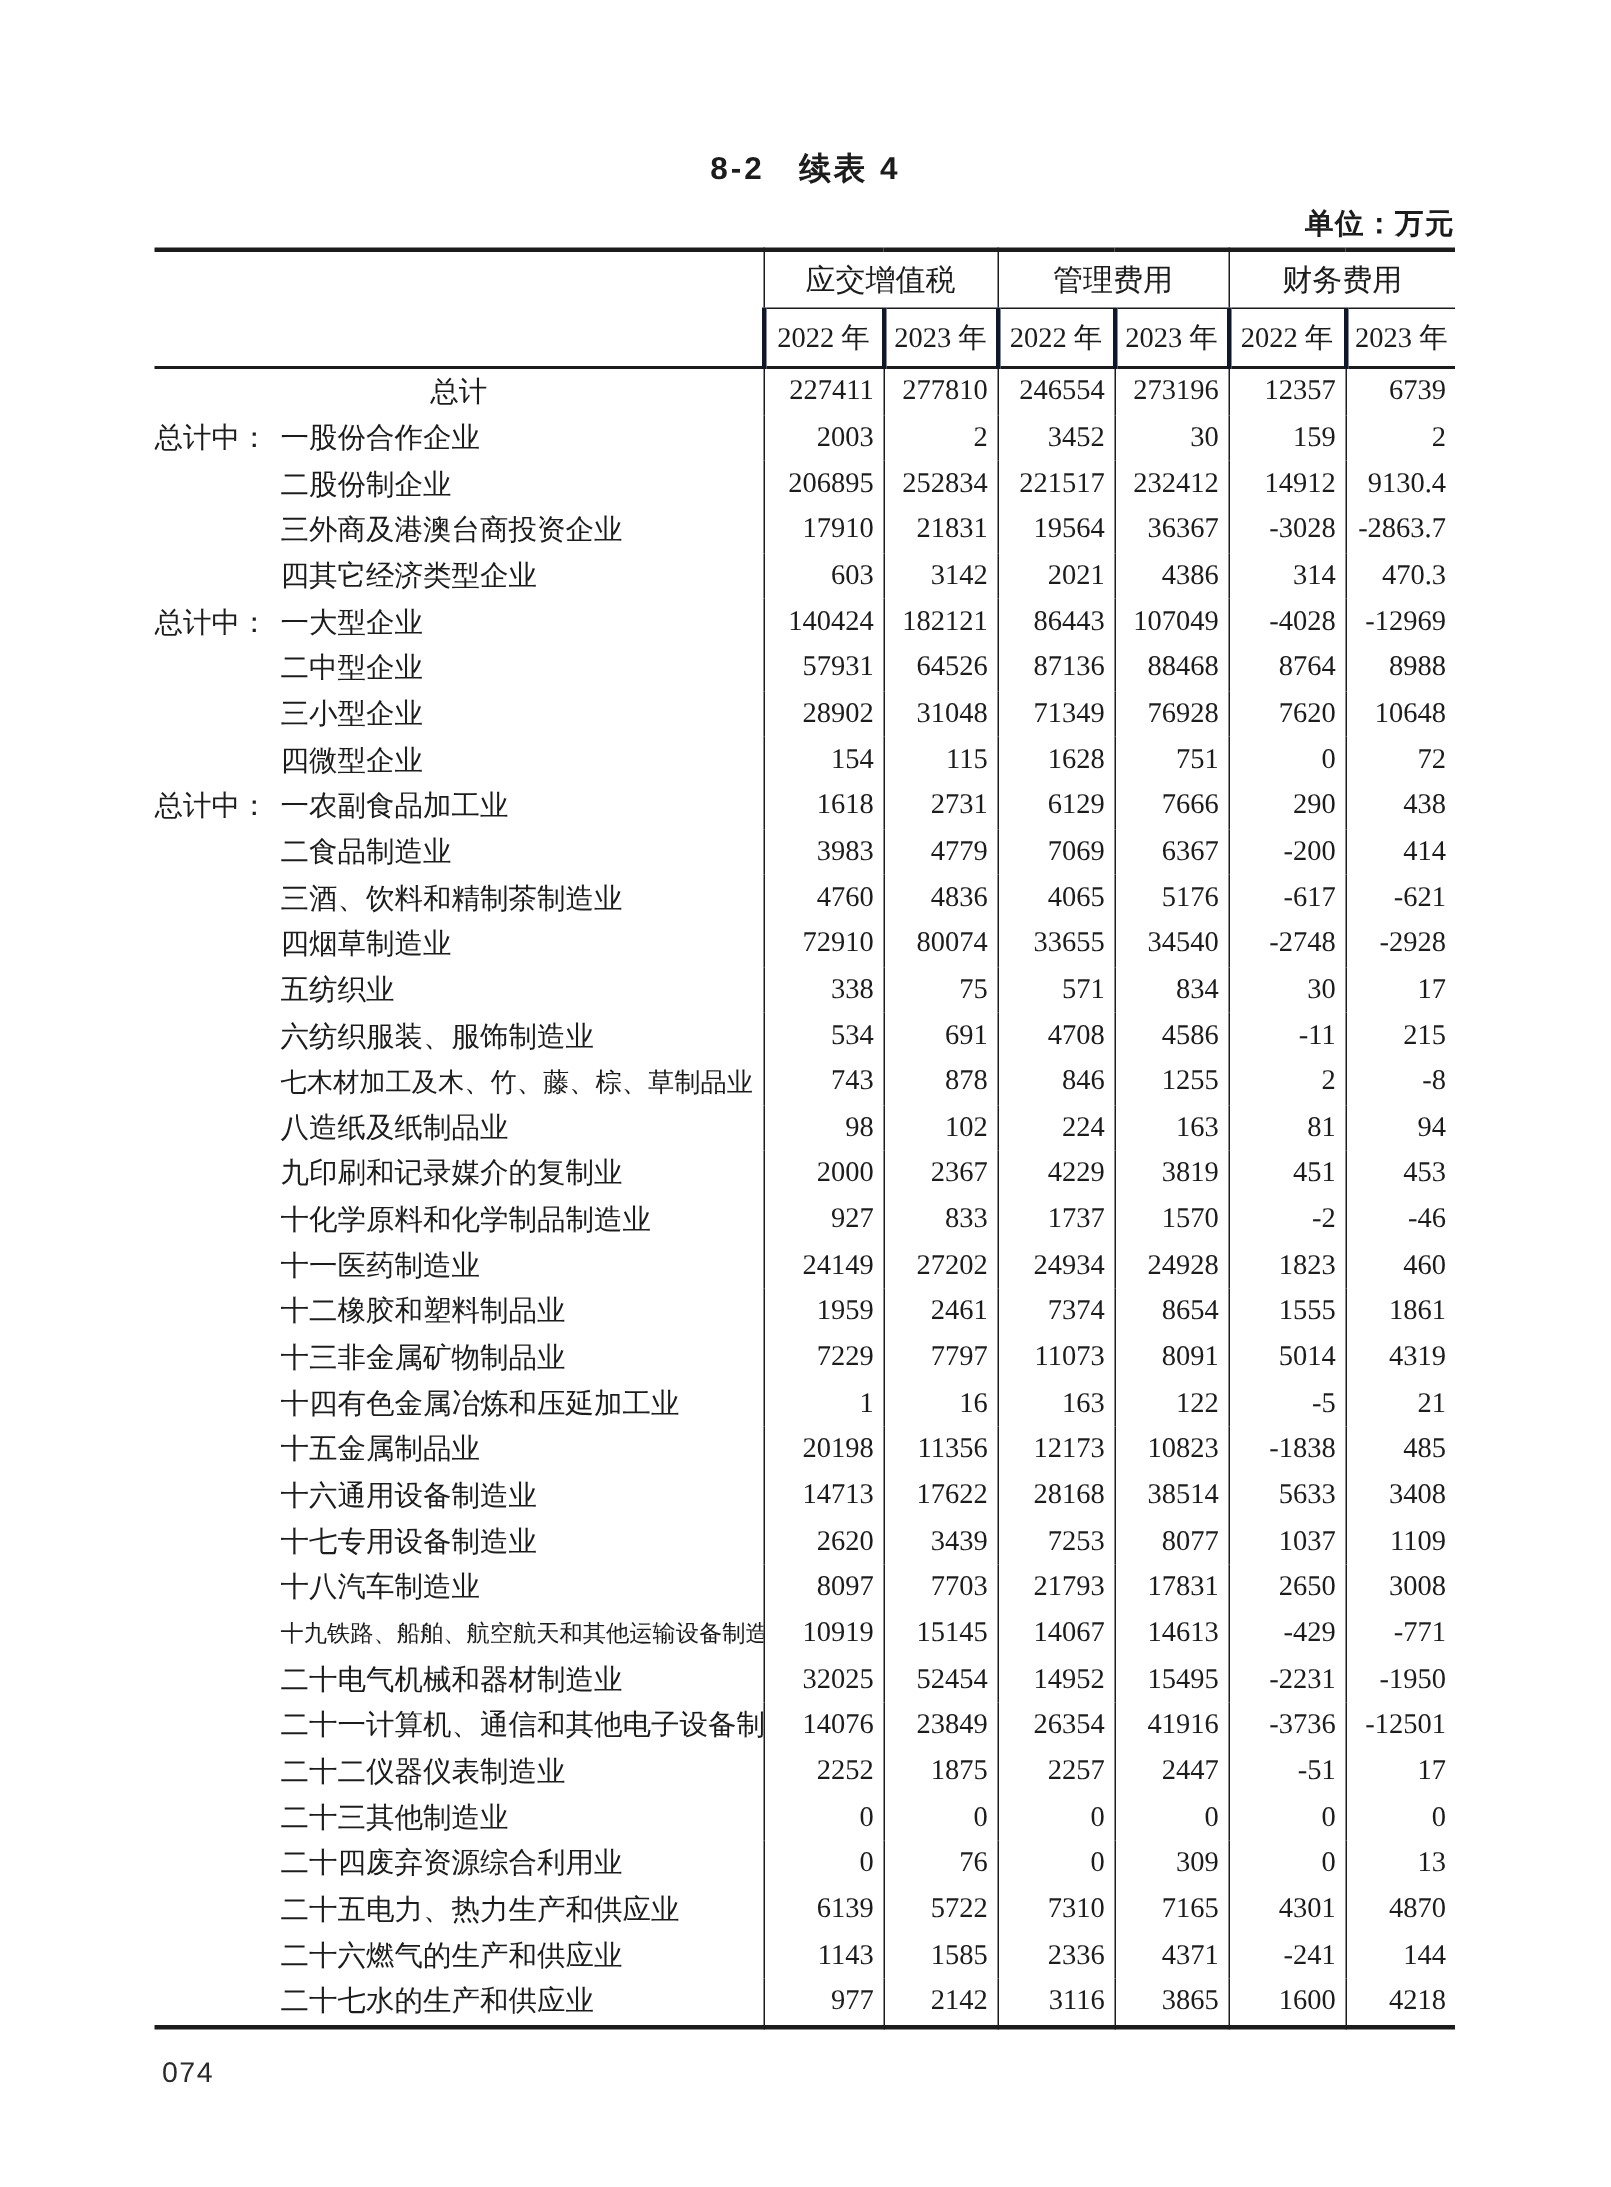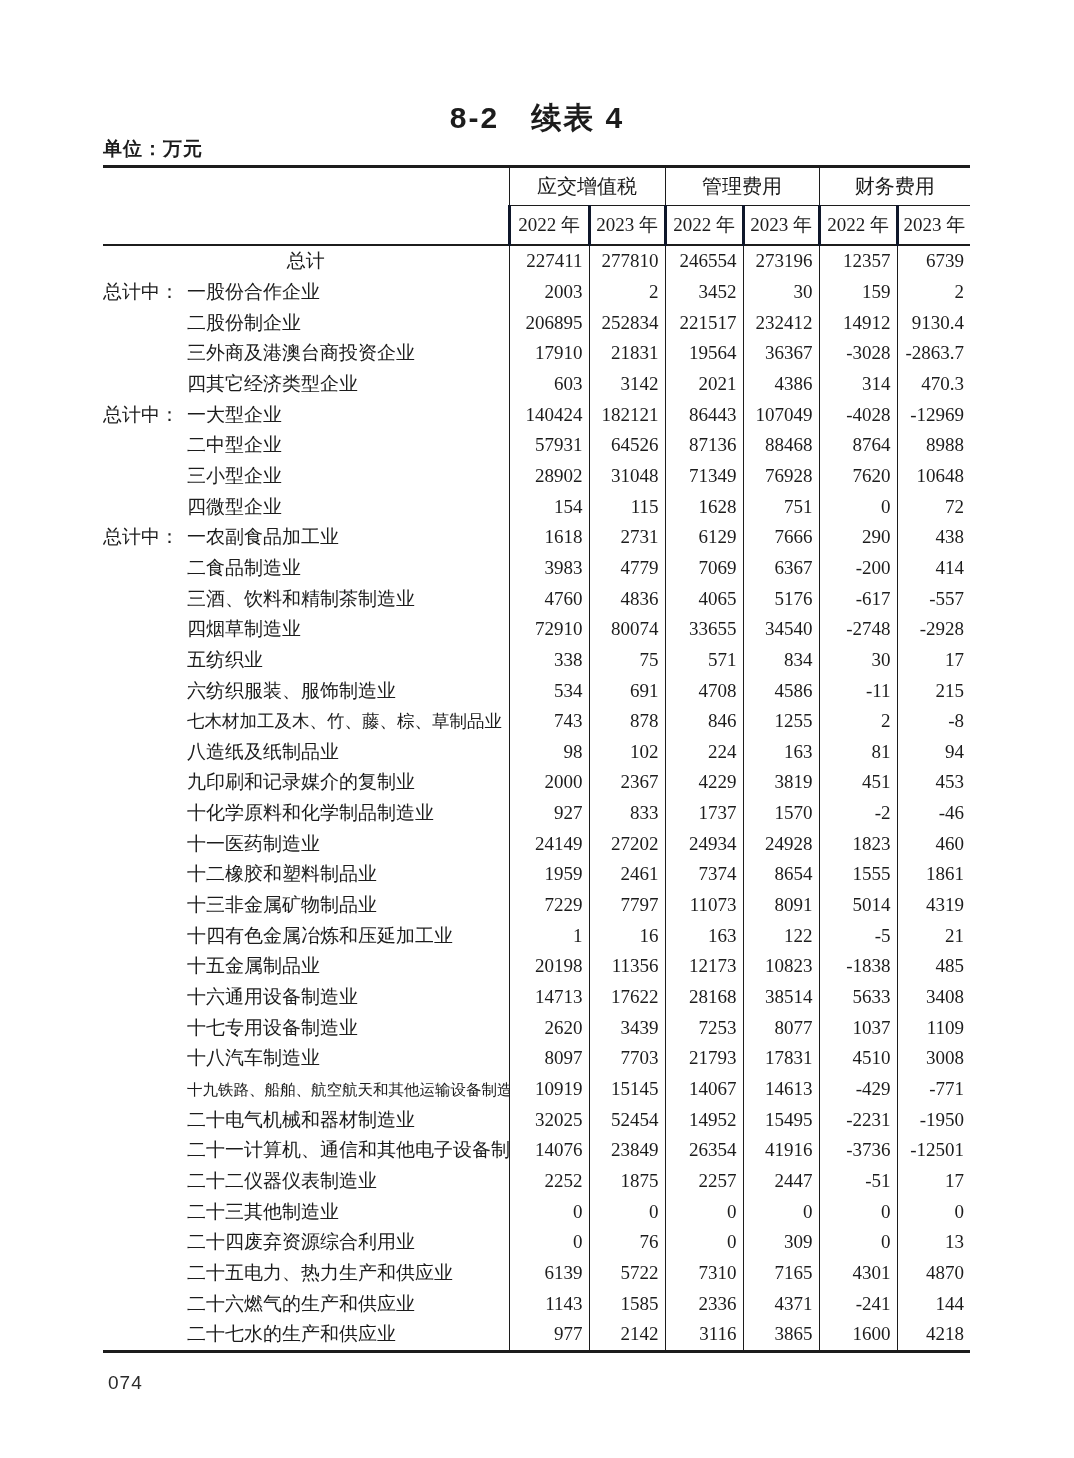--- a/index.html
+++ b/index.html
@@ -8,24 +8,25 @@
     background:#ffffff;
     position:relative;
     font-family:"Liberation Serif","DejaVu Serif",serif;
     color:#1c1c1c;
     overflow:hidden;
   }
   .title {
     position:absolute; top:98px; left:0; width:1074px;
     text-align:center;
     font-family:"Liberation Sans","DejaVu Sans",sans-serif;
-    font-weight:700; font-size:30px; letter-spacing:2px;
+    font-weight:700; font-size:21px; letter-spacing:2px;
   }
   .unit-label {
     position:absolute; top:136px; left:103px; width:867px;
+    text-align:right;
     font-family:"Liberation Sans","DejaVu Sans",sans-serif;
     font-weight:700; font-size:19px; letter-spacing:1px;
   }
   table.stat {
     position:absolute; top:165px; left:103px; width:867px;
     border-collapse:collapse; table-layout:fixed;
     border-top:3px solid #1c1c1c;
     border-bottom:3px solid #1c1c1c;
   }
   table.stat th, table.stat td { font-weight:normal; overflow:hidden; white-space:nowrap; }
@@ -195,21 +196,21 @@
     <td class="num">414</td>
   </tr>
 
   <tr>
     <td class="stub"><span class="prefix"></span><span class="lbl">三酒、饮料和精制茶制造业</span></td>
     <td class="num">4760</td>
     <td class="num">4836</td>
     <td class="num">4065</td>
     <td class="num">5176</td>
     <td class="num">-617</td>
-    <td class="num">-557</td>
+    <td class="num">-621</td>
   </tr>
 
   <tr>
     <td class="stub"><span class="prefix"></span><span class="lbl">四烟草制造业</span></td>
     <td class="num">72910</td>
     <td class="num">80074</td>
     <td class="num">33655</td>
     <td class="num">34540</td>
     <td class="num">-2748</td>
     <td class="num">-2928</td>
@@ -344,21 +345,21 @@
     <td class="num">1037</td>
     <td class="num">1109</td>
   </tr>
 
   <tr>
     <td class="stub"><span class="prefix"></span><span class="lbl">十八汽车制造业</span></td>
     <td class="num">8097</td>
     <td class="num">7703</td>
     <td class="num">21793</td>
     <td class="num">17831</td>
-    <td class="num">4510</td>
+    <td class="num">2650</td>
     <td class="num">3008</td>
   </tr>
 
   <tr>
     <td class="stub"><span class="prefix"></span><span class="lbl" style="font-size: 15.5px;">十九铁路、船舶、航空航天和其他运输设备制造业</span></td>
     <td class="num">10919</td>
     <td class="num">15145</td>
     <td class="num">14067</td>
     <td class="num">14613</td>
     <td class="num">-429</td>

